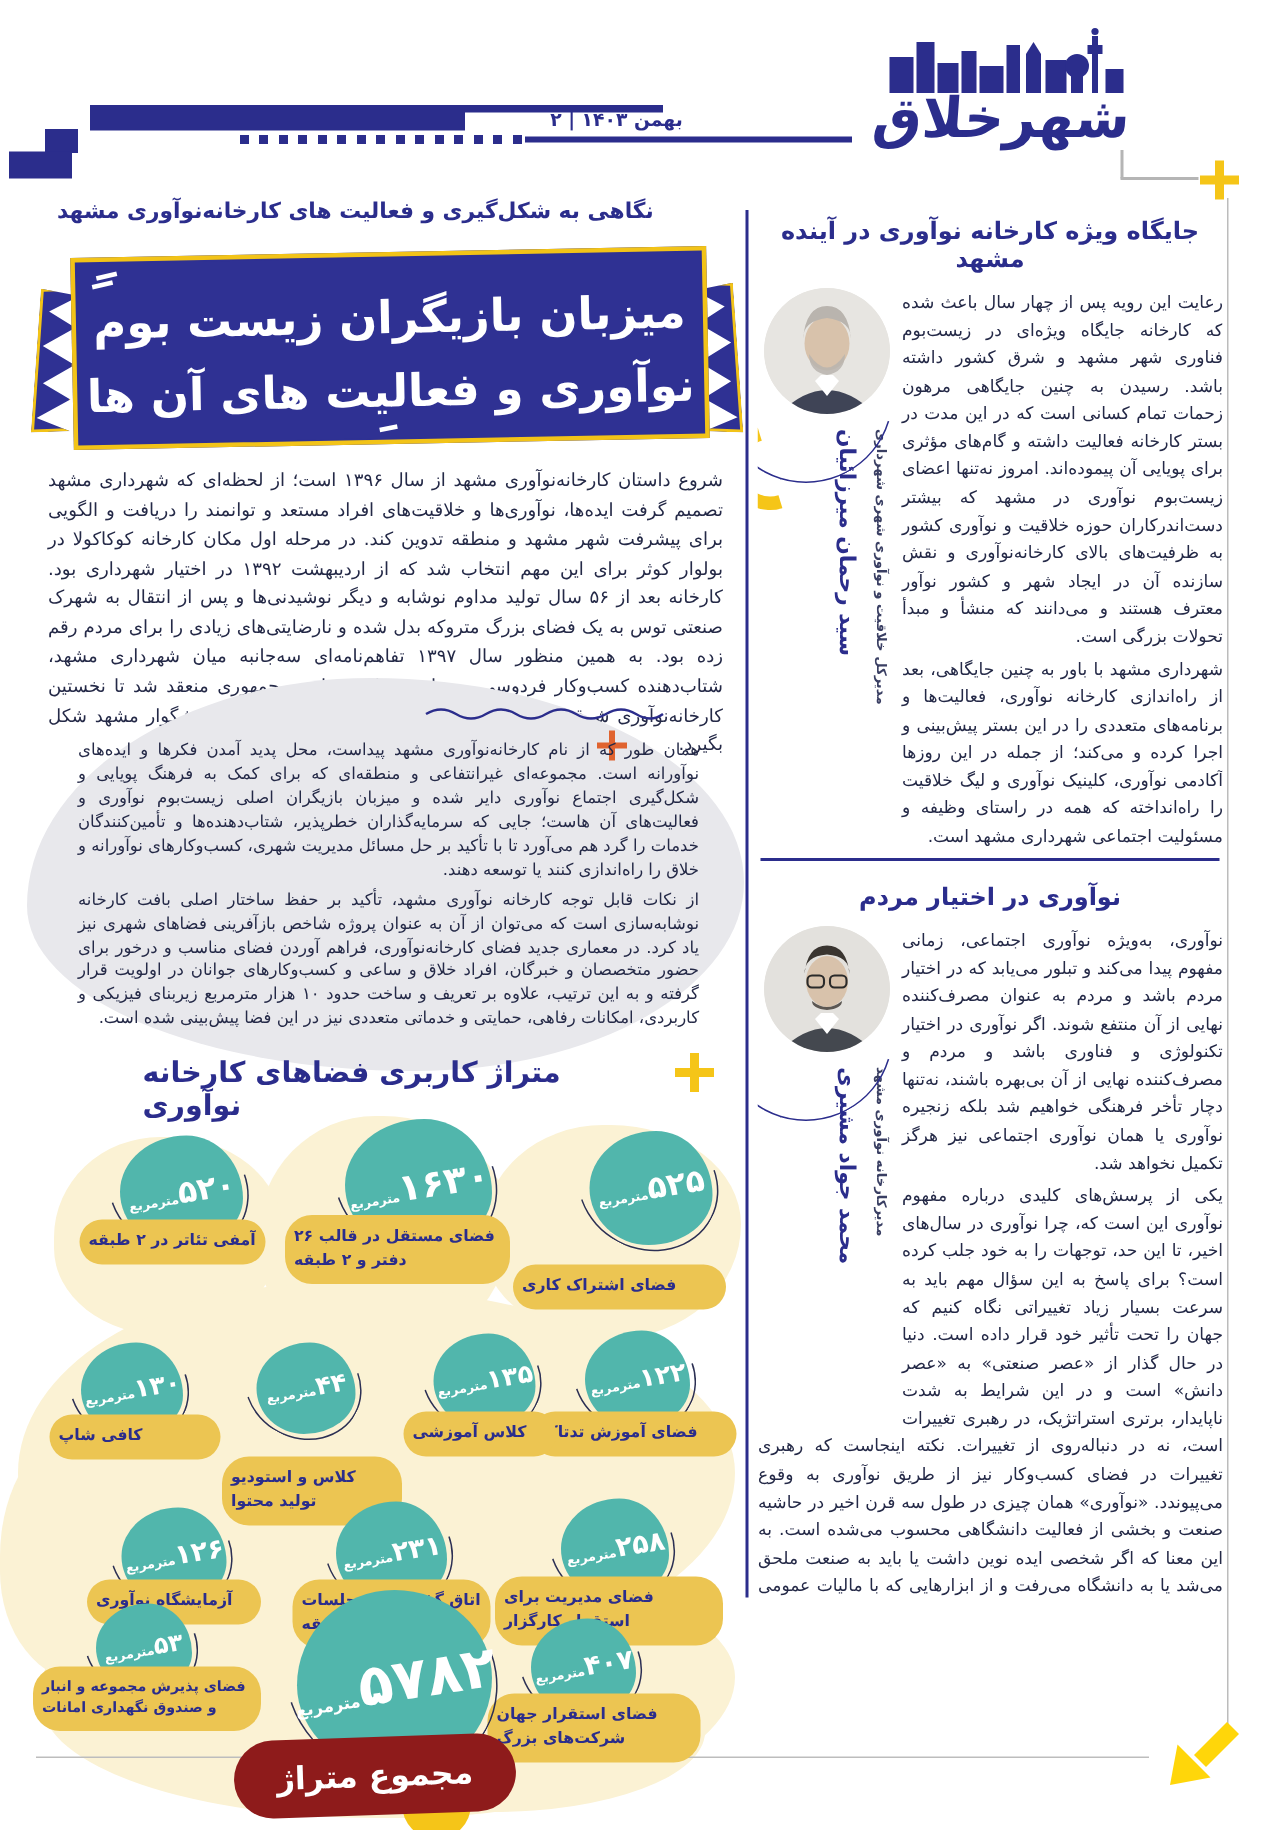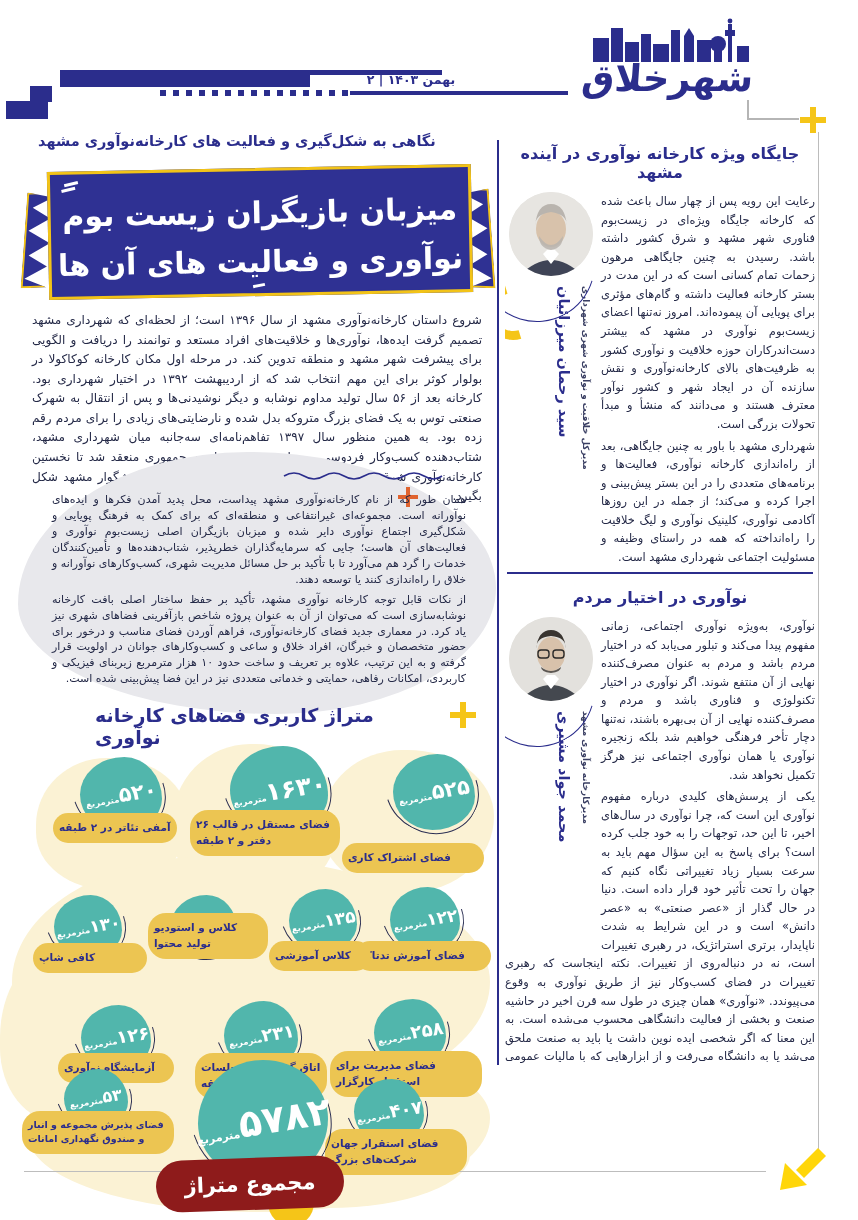--- a/index.html
+++ b/index.html
@@ -88,21 +88,21 @@
   .l1{left:342px;top:815px;width:142px;margin-top:28px;}
   .c2{left:230px;top:746px;width:98px;height:88px;font-size:25px;}
   .l2{left:190px;top:810px;width:150px;}
   .c3{left:80px;top:757px;width:82px;height:75px;font-size:21px;}
   .l3{left:53px;top:813px;width:124px;}
   .c4{left:390px;top:887px;width:70px;height:65px;font-size:17px;}
   .l4{left:355px;top:941px;width:136px;}
   .c5{left:289px;top:889px;width:68px;height:63px;font-size:17px;}
   .l5{left:269px;top:941px;width:102px;}
   .c6{left:171px;top:895px;width:66px;height:61px;font-size:17px;}
-  .l6{left:148px;top:913px;width:120px;}
+  .l6{left:148px;top:971px;width:120px;}
   .c7{left:54px;top:895px;width:68px;height:63px;font-size:17px;}
   .l7{left:33px;top:943px;width:114px;}
   .c8{left:374px;top:999px;width:72px;height:67px;font-size:18px;}
   .l8{left:330px;top:1051px;width:152px;}
   .c9{left:224px;top:1001px;width:74px;height:69px;font-size:18px;}
   .l9{left:195px;top:1053px;width:132px;}
   .c10{left:81px;top:1005px;width:70px;height:65px;font-size:18px;}
   .l10{left:58px;top:1053px;width:116px;}
   .c11{left:354px;top:1079px;width:70px;height:65px;font-size:18px;}
   .l11{left:325px;top:1129px;width:142px;}

